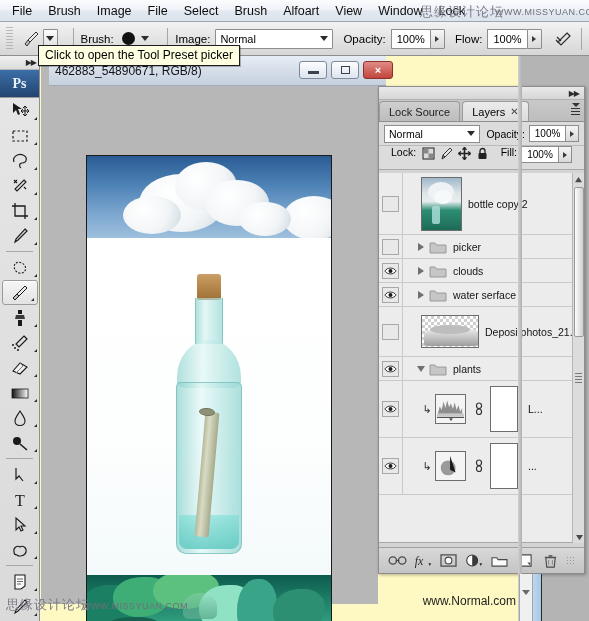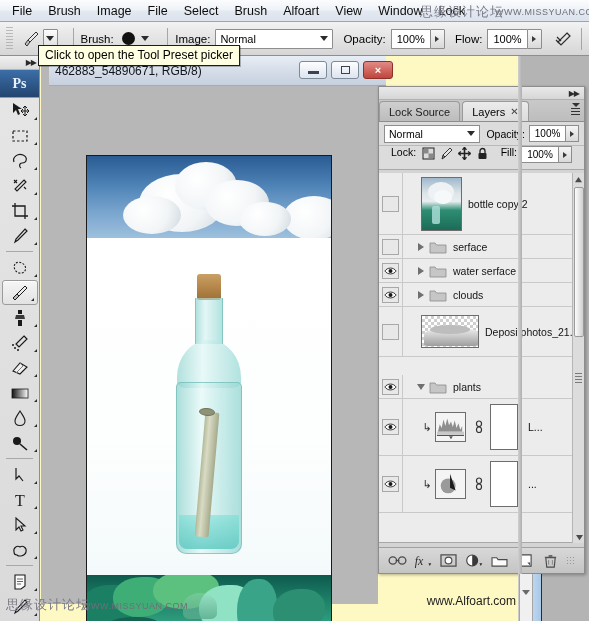--- a/index.html
+++ b/index.html
@@ -994,80 +994,80 @@
         <div class="eye-cell">
           <div class="eye-box"></div>
         </div>
         <div class="ly-disc">
           <div class="tri-toggle" style="margin-left:8px;">
             <div class="tri-right"></div>
           </div>
           <svg class="folder-ico" viewBox="0 0 18 14">
             <path d="M1 3 L6 3 L7.5 5 L17 5 L17 13 L1 13 Z" fill="#c6c6c6" stroke="#8a8a8a" stroke-width=".8"></path>
           </svg>
-          <div class="ly-name">serface</div>
+          <div class="ly-name">picker</div>
         </div>
       </div>
 
 
       <div class="layer-row" style="height:24px;">
         <div class="eye-cell">
           <div class="eye-box">
             <svg viewBox="0 0 15 11" width="13" height="10">
               <path d="M1 5.5 C4 1, 11 1, 14 5.5 C11 10, 4 10, 1 5.5 Z" fill="#fff" stroke="#1a1a1a" stroke-width="1"></path>
               <circle cx="7.5" cy="5.5" r="2.3" fill="#1a1a1a"></circle>
             </svg>
           </div>
         </div>
         <div class="ly-disc">
           <div class="tri-toggle" style="margin-left:8px;">
             <div class="tri-right"></div>
           </div>
           <svg class="folder-ico" viewBox="0 0 18 14">
             <path d="M1 3 L6 3 L7.5 5 L17 5 L17 13 L1 13 Z" fill="#c6c6c6" stroke="#8a8a8a" stroke-width=".8"></path>
           </svg>
-          <div class="ly-name">water serface</div>
+          <div class="ly-name">clouds</div>
         </div>
       </div>
 
       <div class="layer-row" style="height:24px;">
         <div class="eye-cell">
           <div class="eye-box">
             <svg viewBox="0 0 15 11" width="13" height="10">
               <path d="M1 5.5 C4 1, 11 1, 14 5.5 C11 10, 4 10, 1 5.5 Z" fill="#fff" stroke="#1a1a1a" stroke-width="1"></path>
               <circle cx="7.5" cy="5.5" r="2.3" fill="#1a1a1a"></circle>
             </svg>
           </div>
         </div>
         <div class="ly-disc">
           <div class="tri-toggle" style="margin-left:8px;">
             <div class="tri-right"></div>
           </div>
           <svg class="folder-ico" viewBox="0 0 18 14">
             <path d="M1 3 L6 3 L7.5 5 L17 5 L17 13 L1 13 Z" fill="#c6c6c6" stroke="#8a8a8a" stroke-width=".8"></path>
           </svg>
-          <div class="ly-name">clouds</div>
+          <div class="ly-name">water serface</div>
         </div>
       </div>
 
       <div class="layer-row" style="height:50px;">
         <div class="eye-cell">
           <div class="eye-box"></div>
         </div>
         <div class="ly-disc">
           <div class="thumb" style="width:58px;height:33px;margin-left:14px;">
             <div style="position:absolute;inset:0;background-image:linear-gradient(45deg,#cfcfcf 25%,transparent 25%),linear-gradient(-45deg,#cfcfcf 25%,transparent 25%),linear-gradient(45deg,transparent 75%,#cfcfcf 75%),linear-gradient(-45deg,transparent 75%,#cfcfcf 75%);background-size:6px 6px;background-position:0 0,0 3px,3px -3px,-3px 0;background-color:#fff;"></div>
             <div style="position:absolute;left:2px;top:12px;width:54px;height:18px;background:linear-gradient(to bottom,#efefef,#9e9e9e);border-radius:40% 30% 10% 10%;"></div>
             <div style="position:absolute;left:8px;top:9px;width:40px;height:9px;background:#bdbdbd;border-radius:50%;"></div>
           </div>
           <div class="ly-name">Depositphotos_21...</div>
         </div>
       </div>
 
-      <div class="layer-row" style="height:24px;margin-top:18px;">
+      <div class="layer-row" style="height:24px;">
         <div class="eye-cell">
           <div class="eye-box">
             <svg viewBox="0 0 15 11" width="13" height="10">
               <path d="M1 5.5 C4 1, 11 1, 14 5.5 C11 10, 4 10, 1 5.5 Z" fill="#fff" stroke="#1a1a1a" stroke-width="1"></path>
               <circle cx="7.5" cy="5.5" r="2.3" fill="#1a1a1a"></circle>
             </svg>
           </div>
         </div>
         <div class="ly-disc">
           <div class="tri-toggle" style="margin-left:8px;">
@@ -1212,15 +1212,15 @@
   </div>
 
   <div id="right-strip"></div>
   <div id="v-scroll-doc"></div>
   <div class="sc-dn-tri"></div>
   <div id="v-scroll-blue"></div>
   <div id="v-line"></div>
 
   <div class="wm wm-cn" id="wm-bot-cn">思缘设计论坛</div>
   <div class="wm" id="wm-bot-url">WWW.MISSYUAN.COM</div>
-  <div id="wm-alfo">www.Alfoart.com</div>
+  <div id="wm-alfo">www.Normal.com</div>
 
 </div>
 
 </body></html>

